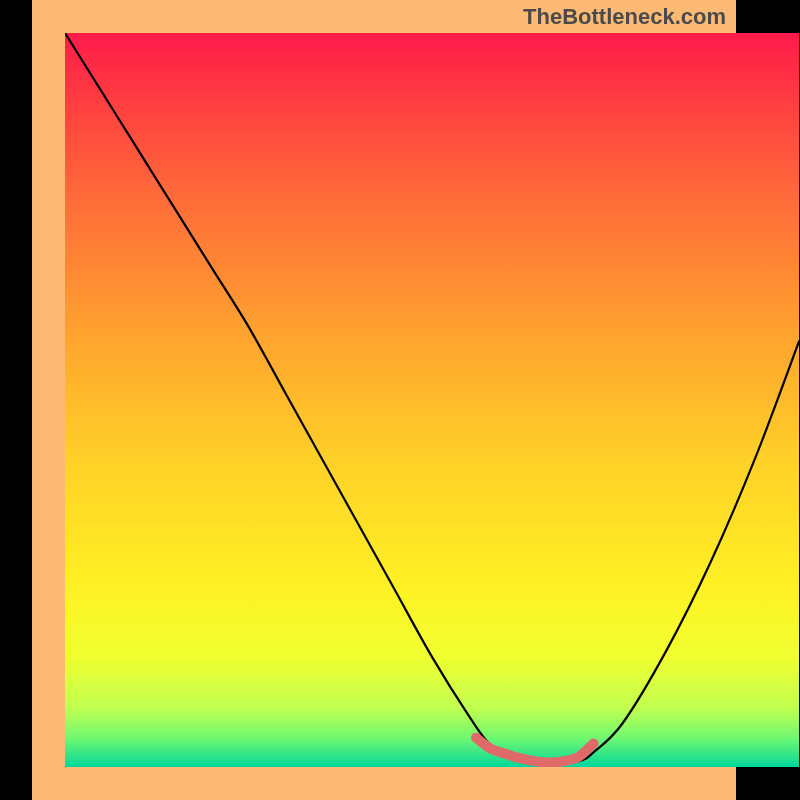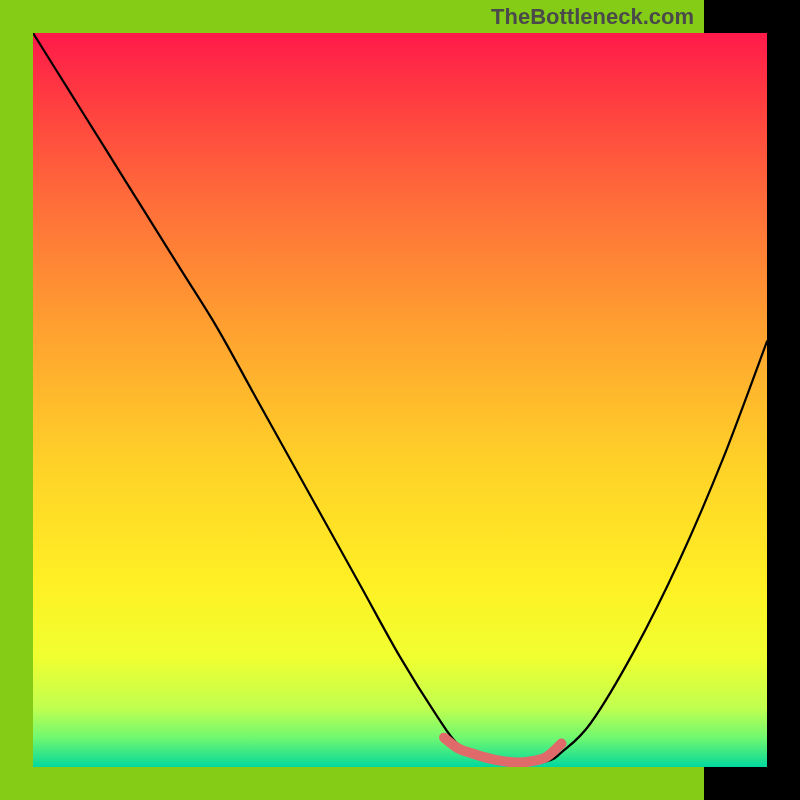--- a/index.html
+++ b/index.html
@@ -7,22 +7,23 @@
     padding: 0;
     background: #000;
     width: 800px;
     height: 800px;
     overflow: hidden;
     font-family: Arial, sans-serif;
   }
   .outer {
     width: 704px;
     height: 800px;
-    background: #84cc16;
+    background: #fdba74;
     position: relative;
+    margin-left: 32px;
   }
   .watermark {
     position: absolute;
     top: 4px;
     right: 10px;
     color: #4a4a4a;
     font-size: 22px;
     font-weight: bold;
     z-index: 10;
   }

